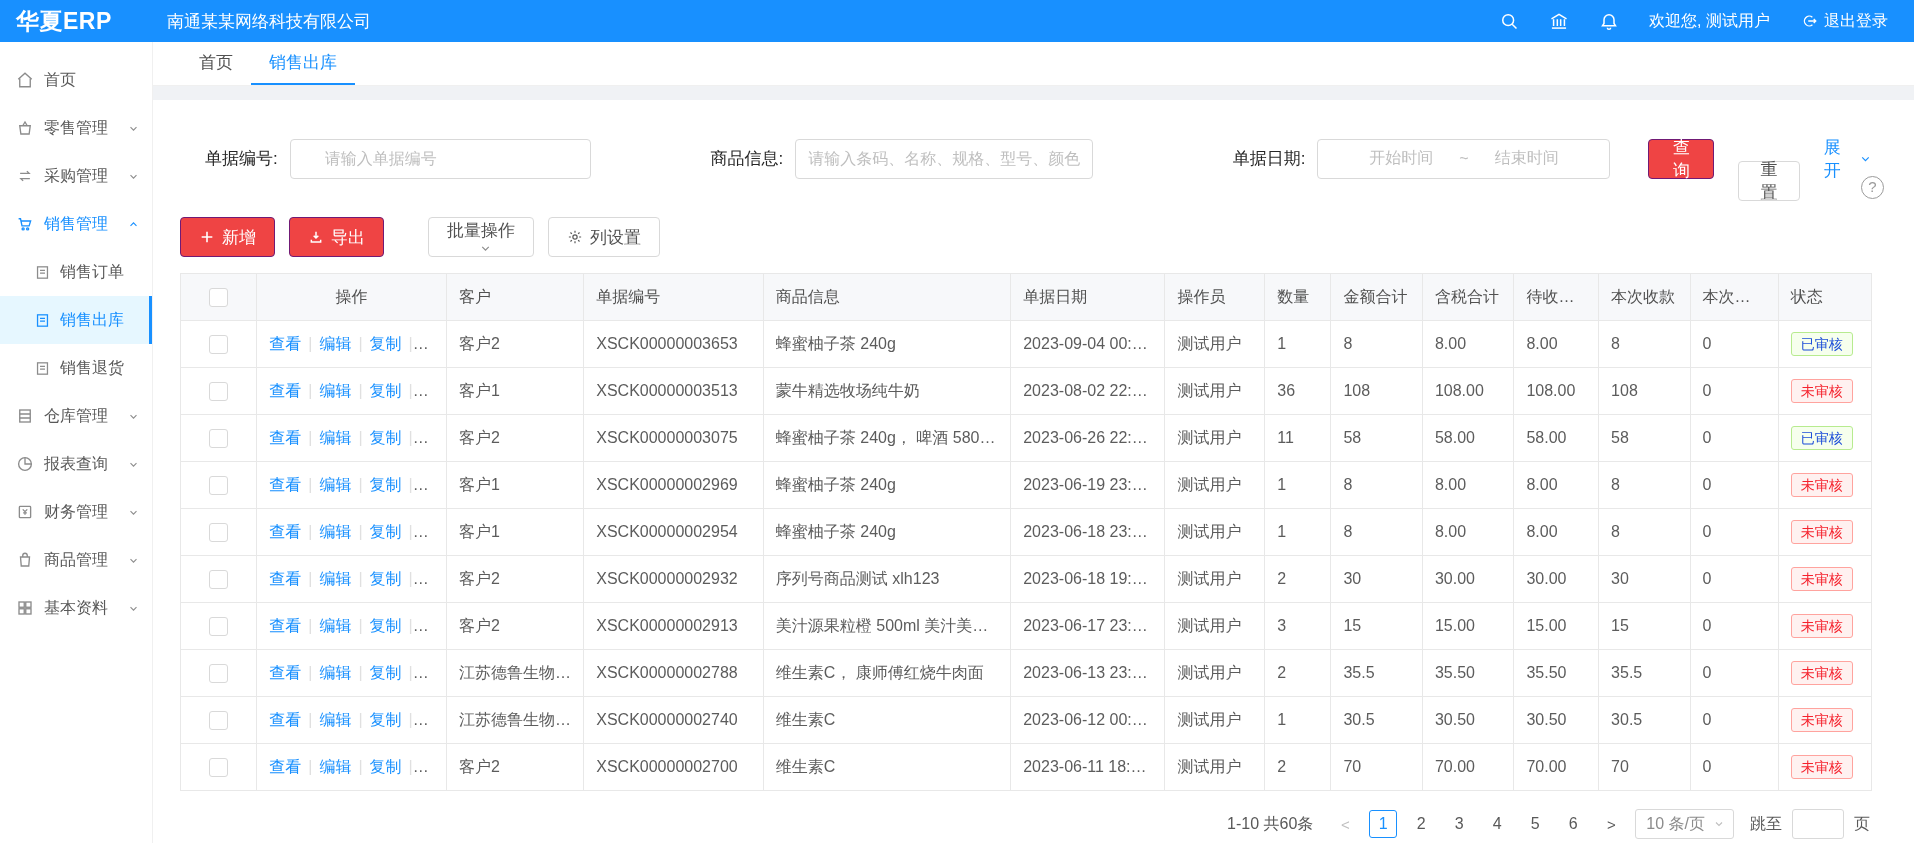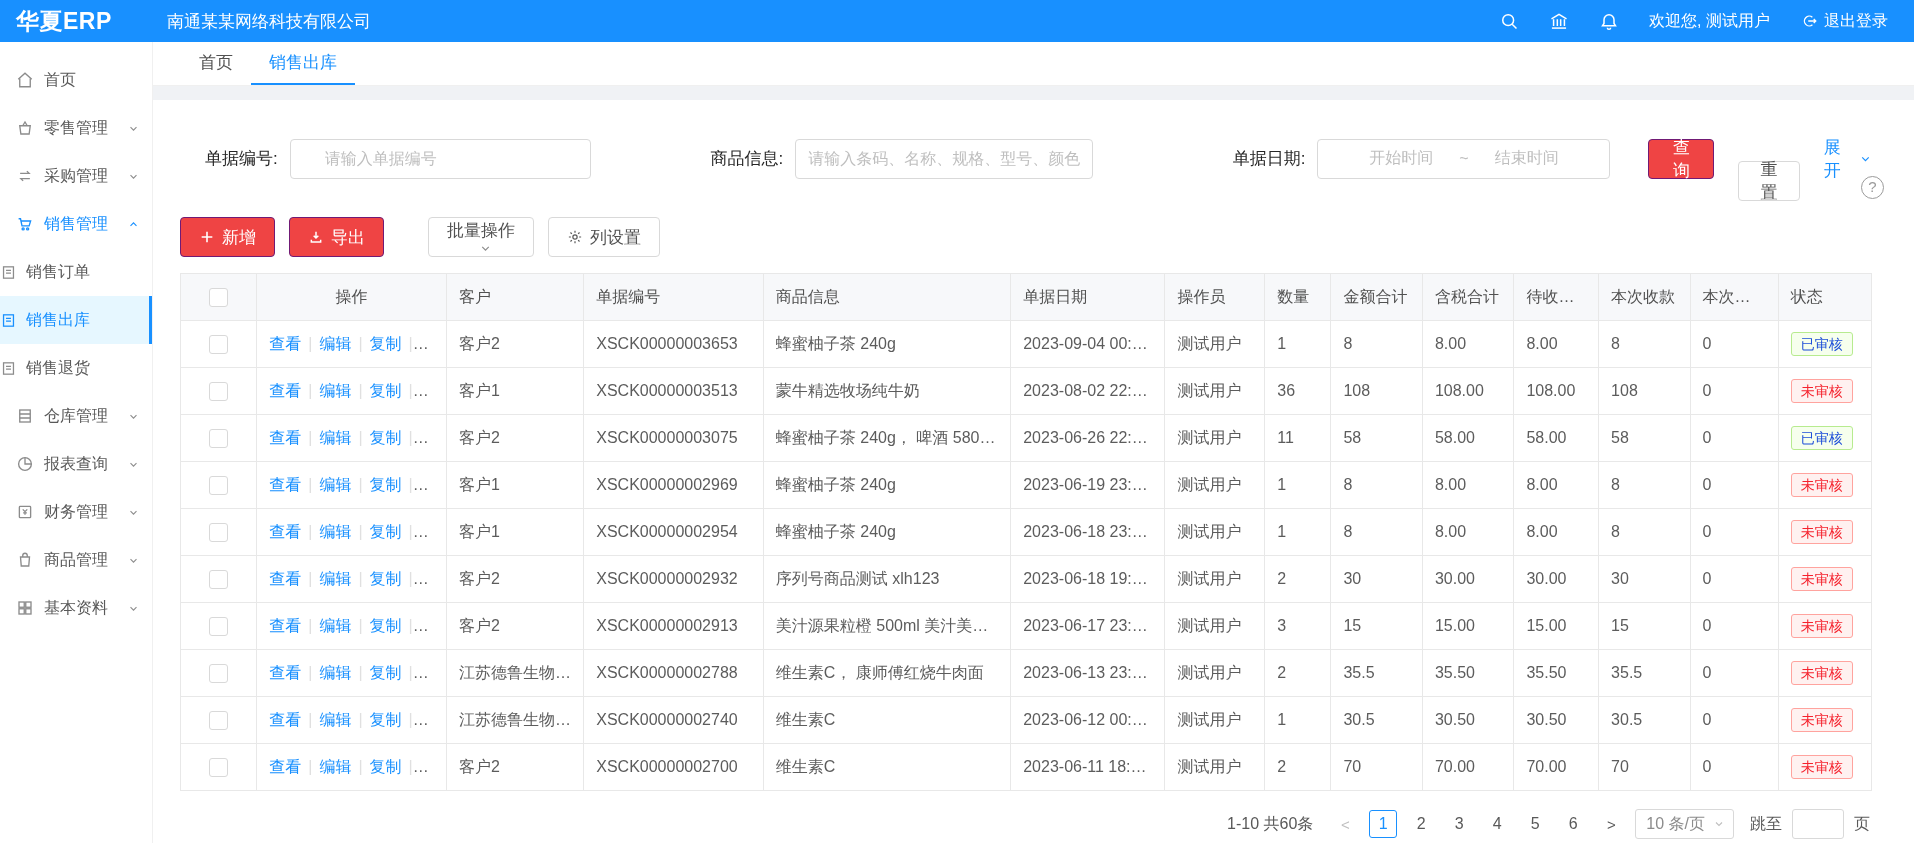--- a/index.html
+++ b/index.html
@@ -17,21 +17,21 @@
   .welcome { font-size:16px; }
   .logout { display:flex; align-items:center; gap:6px; font-size:16px; cursor:pointer; }
   .logout .hdr-ic { width:18px; height:18px; }
 
   
   .sidebar { position:absolute; top:42px; left:0; bottom:0; width:153px; background:#fff; border-right:1px solid #f0f0f0; padding-top:14px; z-index:20; }
   .menu-item { height:48px; display:flex; align-items:center; padding:0 12px 0 16px; color:#595959; font-size:16px; cursor:pointer; }
   .menu-item .mi-icon { width:18px; height:18px; margin-right:10px; color:#8c8c8c; flex:none; }
   .menu-item .chev { margin-left:auto; width:13px; height:13px; color:#8c8c8c; }
   .menu-item.active-parent, .menu-item.active-parent .mi-icon, .menu-item.active-parent .chev { color:#1890ff; }
-  .submenu-item { height:48px; display:flex; align-items:center; color:#595959; font-size:16px; cursor:pointer; }
+  .submenu-item { height:48px; display:flex; align-items:center; padding-left:34px; color:#595959; font-size:16px; cursor:pointer; }
   .submenu-item .mi-icon { width:17px; height:17px; margin-right:9px; color:#8c8c8c; flex:none; }
   .submenu-item.selected { background:#e6f7ff; color:#1890ff; border-right:3px solid #1890ff; }
   .submenu-item.selected .mi-icon { color:#1890ff; }
 
   
   .main { position:absolute; top:42px; left:153px; right:0; bottom:0; background:#fff; }
   .tabbar { height:44px; display:flex; align-items:stretch; padding-left:28px; border-bottom:1px solid #f0f0f0; background:#fff; }
   .tab { display:flex; align-items:center; padding:0 18px; font-size:17px; color:#515151; cursor:pointer; border-bottom:2px solid transparent; }
   .tab.active { color:#1890ff; border-bottom-color:#1890ff; }
   .strip { height:14px; background:#f0f2f5; }

